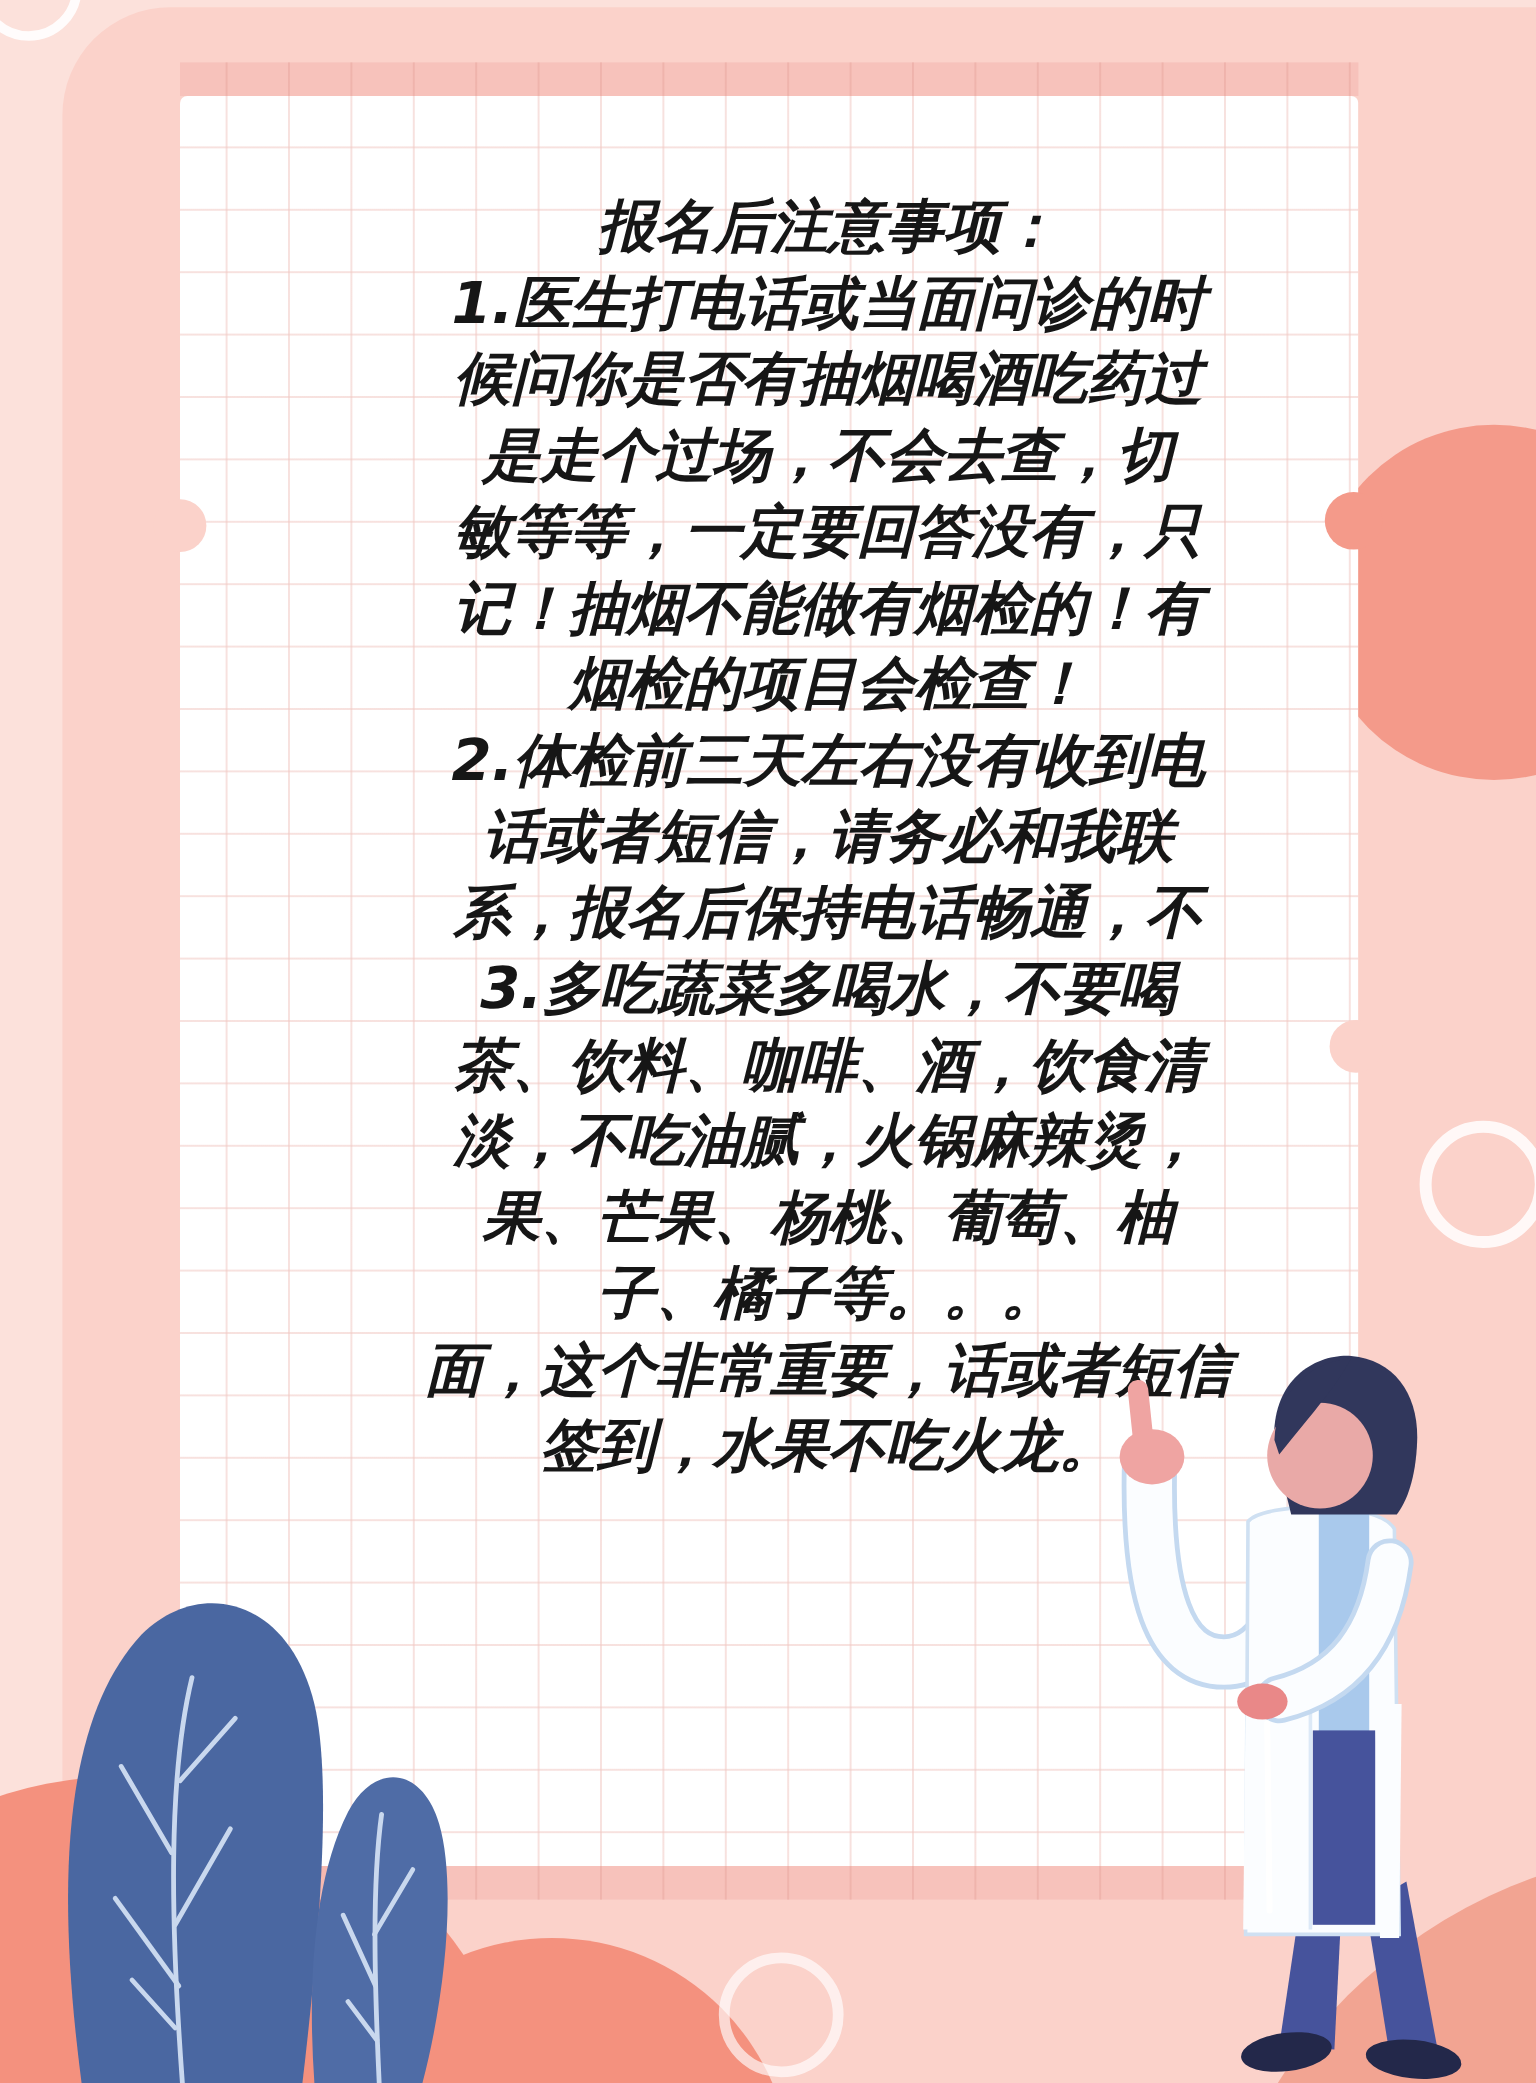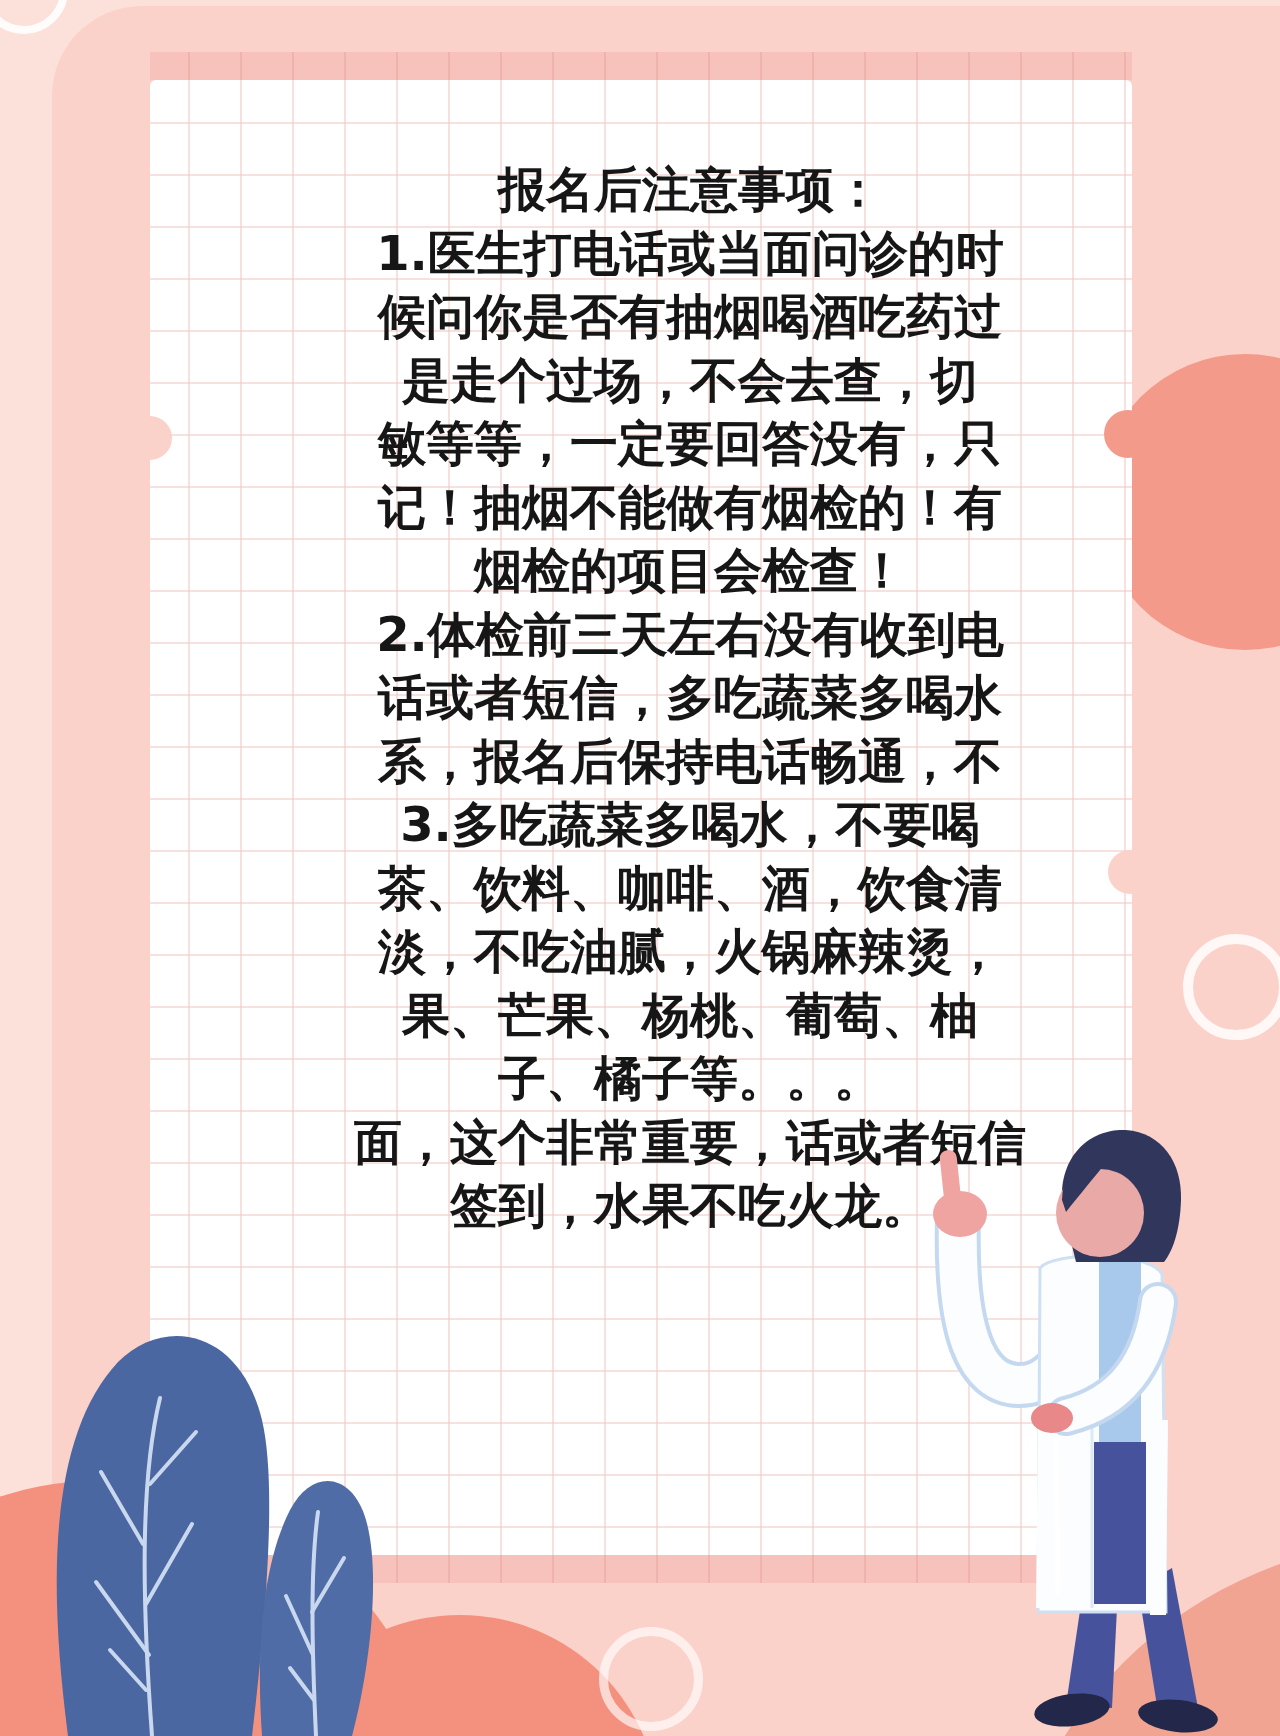--- a/index.html
+++ b/index.html
@@ -69,21 +69,21 @@
     background-size:52px 52px;background-position:-14px -10px;
     border-radius:6px;
   }
   
   .notch{border-radius:50%;z-index:7;}
   .notch-left{left:128px;top:416px;width:44px;height:44px;background:#fbd2ca;}
   .notch-right{left:1108px;top:850px;width:44px;height:44px;background:#fbd2ca;}
   .notch-coral{left:1104px;top:410px;width:48px;height:48px;background:#f49a8a;}
   
   .text-block{
-    left:150px;top:158px;width:1080px;z-index:5;
+    left:150px;top:158px;width:1080px;z-index:5;font-style:italic;
   }
   .notice-line{
     height:63.5px;line-height:63.5px;font-size:48px;font-weight:600;
     color:#161616;text-align:center;white-space:nowrap;
     letter-spacing:0px;
   }
   .illu{z-index:6;}
 </style>
 </head>
 <body>
@@ -104,21 +104,21 @@
 
 <div class="abs text-block">
   <div class="notice-line">报名后注意事项：</div>
   <div class="notice-line">1.医生打电话或当面问诊的时</div>
   <div class="notice-line">候问你是否有抽烟喝酒吃药过</div>
   <div class="notice-line">是走个过场，不会去查，切</div>
   <div class="notice-line">敏等等，一定要回答没有，只</div>
   <div class="notice-line">记！抽烟不能做有烟检的！有</div>
   <div class="notice-line">烟检的项目会检查！</div>
   <div class="notice-line">2.体检前三天左右没有收到电</div>
-  <div class="notice-line">话或者短信，多吃蔬菜多喝水</div>
+  <div class="notice-line">话或者短信，请务必和我联</div>
   <div class="notice-line">系，报名后保持电话畅通，不</div>
   <div class="notice-line">3.多吃蔬菜多喝水，不要喝</div>
   <div class="notice-line">茶、饮料、咖啡、酒，饮食清</div>
   <div class="notice-line">淡，不吃油腻，火锅麻辣烫，</div>
   <div class="notice-line">果、芒果、杨桃、葡萄、柚</div>
   <div class="notice-line">子、橘子等。。。</div>
   <div class="notice-line">面，这个非常重要，话或者短信</div>
   <div class="notice-line">签到，水果不吃火龙。</div>
 </div>
 

